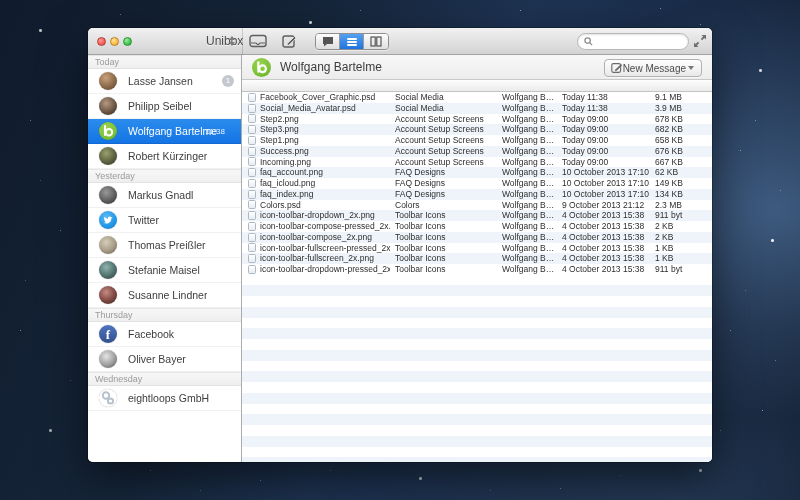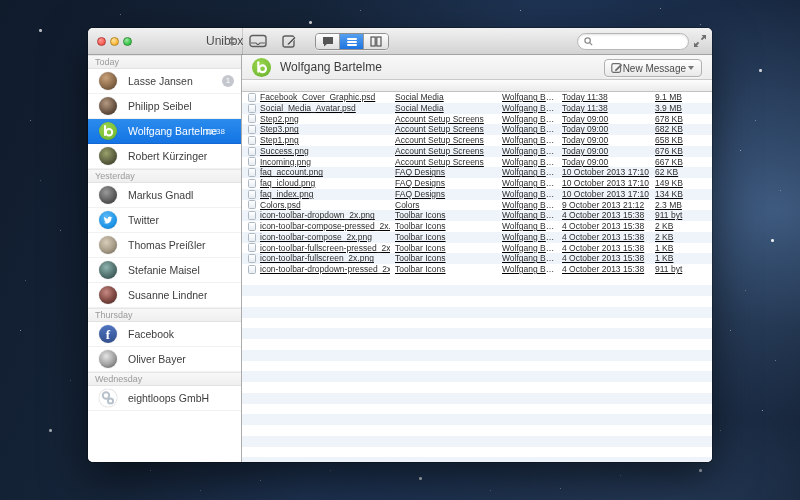--- a/index.html
+++ b/index.html
@@ -135,21 +135,21 @@
 
   .thead { display:flex; height:12px; flex:0 0 12px; background:linear-gradient(#fdfdfd,#ebebeb); border-bottom:1px solid #c3c3c3; }
   .th { font-size:8.5px; color:#3f3f3f; padding-left:5px; line-height:11px; border-right:1px solid #d6d6d6; overflow:hidden; white-space:nowrap;margin-top:19px; }
   .th.c-name{ width:148px; } .th.c-subject{ width:107px; } .th.c-sender{ width:61px; }
   .th.c-date{ width:76px; background:linear-gradient(#74a9ec,#3f80d8); color:#fff; position:relative; border-right:1px solid #3a72c2;font-family:Liberation Mono, monospace; }
   .th.c-size{ flex:1; border-right:none; }
   .sort-arrow { position:absolute; right:4px; top:4px; width:0; height:0; border-left:3px solid transparent; border-right:3px solid transparent; border-top:4px solid #d7e6fb; }
 
   .tbody { flex:1; overflow:hidden;
     background:repeating-linear-gradient(to bottom, #eff4fa 0px, #eff4fa 10.75px, #ffffff 10.75px, #ffffff 21.5px); }
-  .row { display:flex; height:10.75px; background:#fff;text-decoration:underline; }
+  .row { display:flex; height:10.75px; background:#fff; }
   .row:nth-child(even) { background:#eff4fa; }
   .cell { font-size:8.5px; color:#2e2e2e; line-height:10.5px; white-space:nowrap; overflow:hidden; padding-left:5px; }
   .cell.c-name{ width:148px; display:flex; align-items:center; padding-left:6px; }
   .cell.c-subject{ width:107px; } .cell.c-sender{ width:61px; text-overflow:ellipsis; }
   .cell.c-date{ width:92px; padding-left:4px; } .cell.c-size{ flex:1; }
   .ficon { display:inline-block; width:8px; height:9px; flex:0 0 8px; margin-right:4px;
     background:linear-gradient(#fff,#e8edf2); border:1px solid #aeb8c2; border-radius:1.5px; }
 </style>
 </head>
 <body>

